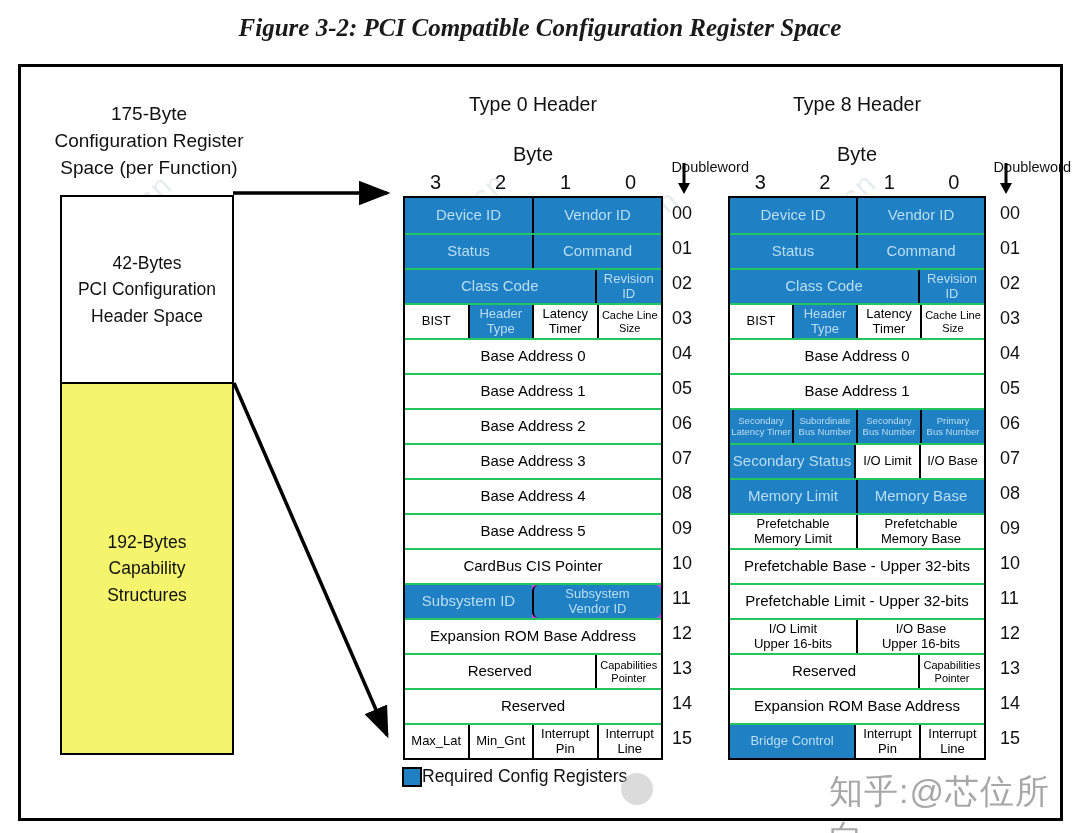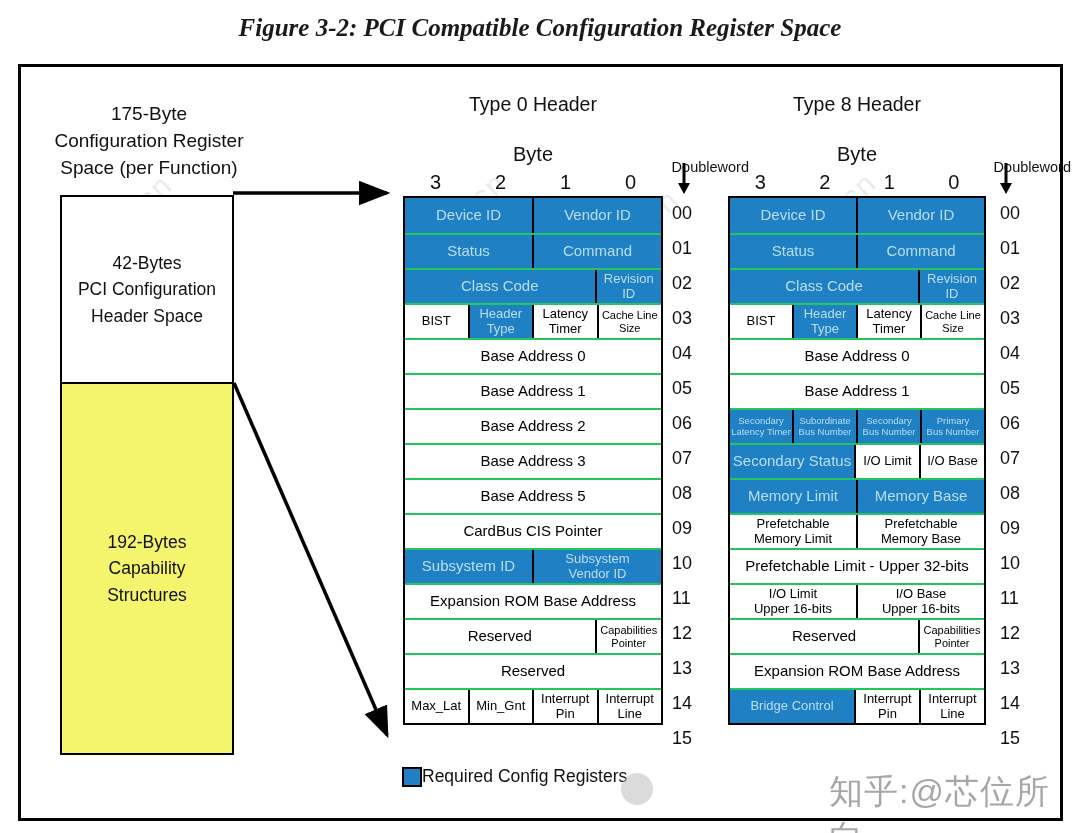--- a/index.html
+++ b/index.html
@@ -140,28 +140,31 @@
       <div class="reg-row">
         <div class="reg-cell s-md" style="flex-grow: 4;">Base Address 1</div>
       </div>
       <div class="reg-row">
         <div class="reg-cell s-md" style="flex-grow: 4;">Base Address 2</div>
       </div>
       <div class="reg-row">
         <div class="reg-cell s-md" style="flex-grow: 4;">Base Address 3</div>
       </div>
       <div class="reg-row">
+        <div class="reg-cell s-md" style="flex-grow: 4;">Base Address 4</div>
+      </div>
+      <div class="reg-row">
         <div class="reg-cell s-md" style="flex-grow: 4;">Base Address 5</div>
       </div>
       <div class="reg-row">
         <div class="reg-cell s-md" style="flex-grow: 4;">CardBus CIS Pointer</div>
       </div>
       <div class="reg-row">
         <div class="reg-cell s-md blue" style="flex-grow: 2;">Subsystem ID</div>
-        <div class="reg-cell s-sm blue" style="flex-grow: 2;">Subsystem
+        <div class="reg-cell s-sm blue" style="flex-grow: 2; border-radius: 6px;">Subsystem
 Vendor ID</div>
       </div>
       <div class="reg-row">
         <div class="reg-cell s-md" style="flex-grow: 4;">Expansion ROM Base Address</div>
       </div>
       <div class="reg-row">
         <div class="reg-cell s-md" style="flex-grow: 3;">Reserved</div>
         <div class="reg-cell s-xs" style="flex-grow: 1;">Capabilities
 Pointer</div>
       </div>
@@ -257,20 +260,23 @@
         <div class="reg-cell s-md blue" style="flex-grow: 2;">Memory Limit</div>
         <div class="reg-cell s-md blue" style="flex-grow: 2;">Memory Base</div>
       </div>
       <div class="reg-row">
         <div class="reg-cell s-sm" style="flex-grow: 2;">Prefetchable
 Memory Limit</div>
         <div class="reg-cell s-sm" style="flex-grow: 2;">Prefetchable
 Memory Base</div>
       </div>
       <div class="reg-row">
+        <div class="reg-cell s-md" style="flex-grow: 4;">Prefetchable Base - Upper 32-bits</div>
+      </div>
+      <div class="reg-row">
         <div class="reg-cell s-md" style="flex-grow: 4;">Prefetchable Limit - Upper 32-bits</div>
       </div>
       <div class="reg-row">
         <div class="reg-cell s-sm" style="flex-grow: 2;">I/O Limit
 Upper 16-bits</div>
         <div class="reg-cell s-sm" style="flex-grow: 2;">I/O Base
 Upper 16-bits</div>
       </div>
       <div class="reg-row">
         <div class="reg-cell s-md" style="flex-grow: 3;">Reserved</div>

